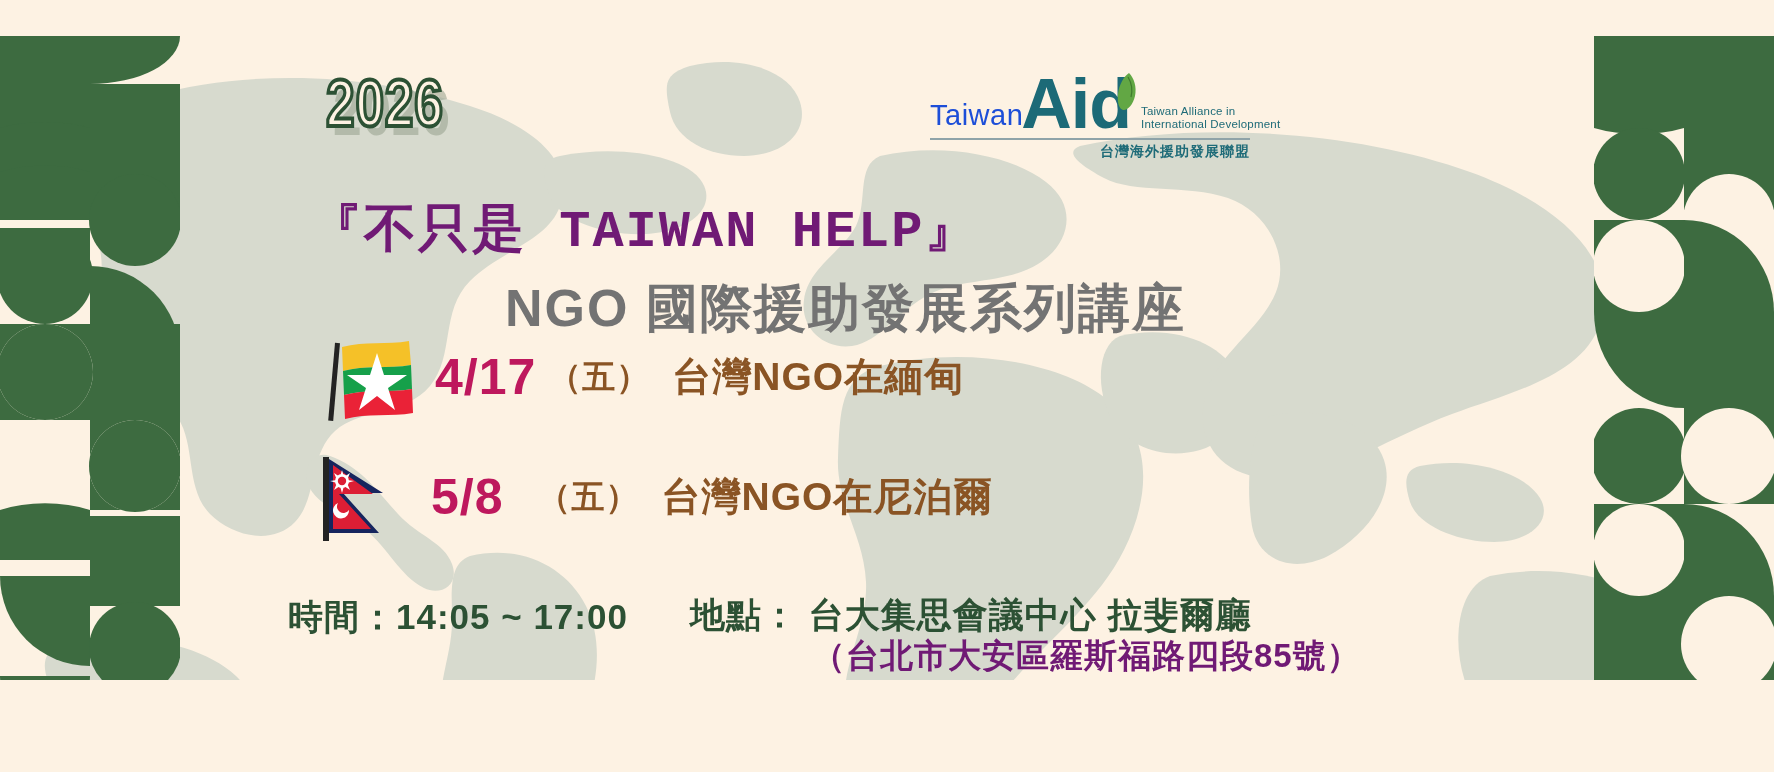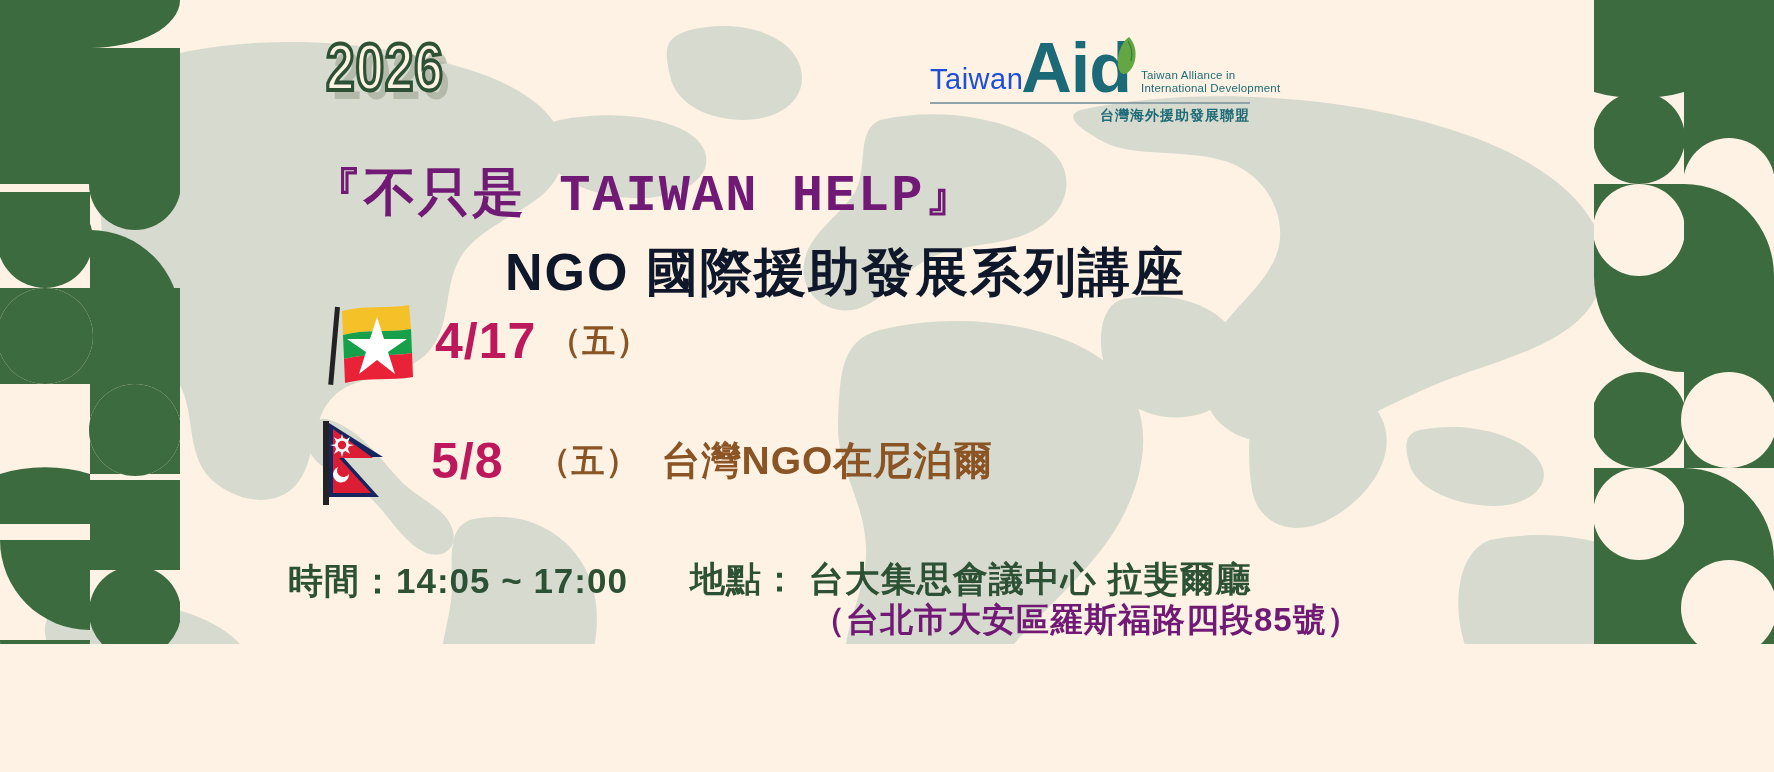--- a/index.html
+++ b/index.html
@@ -2,21 +2,21 @@
 <html lang="zh-Hant"><head>
 <meta charset="utf-8">
 <title>TaiwanAid 2026 NGO 國際援助發展系列講座</title>
 <style>
   html,body{margin:0;padding:0;}
   body{
     width:1774px;height:772px;overflow:hidden;
     background:#fdf2e3;
     font-family:"Liberation Sans","DejaVu Sans",sans-serif;
   }
-  .poster{position:relative;width:1774px;height:644px;background:#fdf2e3;overflow:hidden;}
+  .poster{position:relative;width:1774px;height:644px;background:#fdf2e3;overflow:hidden;margin-top:36px;}
 
   
   .map-layer{position:absolute;left:0;top:0;width:1774px;height:772px;}
   .map-layer svg{display:block;width:100%;height:100%;}
 
   
   .edge{position:absolute;top:0;height:772px;width:180px;overflow:hidden;}
   .edge.left{left:0;}
   .edge.right{right:0;}
   .edge svg{display:block;width:180px;height:772px;}
@@ -59,21 +59,21 @@
   }
 
   
   .headline1{
     position:absolute;left:310px;top:158px;
     font-size:52px;font-weight:700;color:#701a75;
     letter-spacing:2px;white-space:nowrap;font-family:Liberation Mono, monospace;
   }
   .headline2{
     position:absolute;left:505px;top:238px;
-    font-size:52px;font-weight:700;color:#0f172a;
+    font-size:52px;font-weight:700;color:#737373;
     letter-spacing:2px;white-space:nowrap;
   }
 
   
   .session{position:absolute;display:flex;align-items:center;}
   .session .flag{width:92px;height:92px;flex:none;position:relative;}
   .session .flag svg{display:block;width:92px;height:92px;}
   .sess-date{
     font-size:50px;font-weight:700;color:#be185d;letter-spacing:1px;
     white-space:nowrap;
@@ -271,20 +271,21 @@
         <g>
           <path d="M17 16 C40 10 62 14 84 10 L86 34 C64 38 40 34 18 40 Z" fill="#f5c128"></path>
           <path d="M18 40 C40 34 64 38 86 34 L87 58 C65 62 41 58 19 64 Z" fill="#16a04a"></path>
           <path d="M19 64 C41 58 65 62 87 58 L88 82 C66 86 42 82 20 88 Z" fill="#ea2237"></path>
           <path d="M52 22 L59 44 L82 44 L63 57 L70 79 L52 65 L34 79 L41 57 L22 44 L45 44 Z" fill="#ffffff"></path>
         </g>
       </svg>
     </span>
     <span class="sess-date">4/17</span>
     <span class="sess-day">（五）</span>
+    <span class="sess-topic">台灣NGO在緬甸</span>
   </div>
 
   <div class="session" id="session-1">
     <span class="flag">
       <svg viewBox="0 0 92 92" aria-hidden="true">
         <path d="M14 6 L14 90 L20 90 L20 6 Z" fill="#232323"></path>
         <path d="M20 8 L74 42 L34 42 L70 82 L20 82 Z" fill="#16255e"></path>
         <path d="M24 14 L64 43 L30 43 L62 78 L24 78 Z" fill="#dc1e35"></path>
         <g fill="#ffffff">
           <circle cx="33" cy="30" r="7"></circle>

